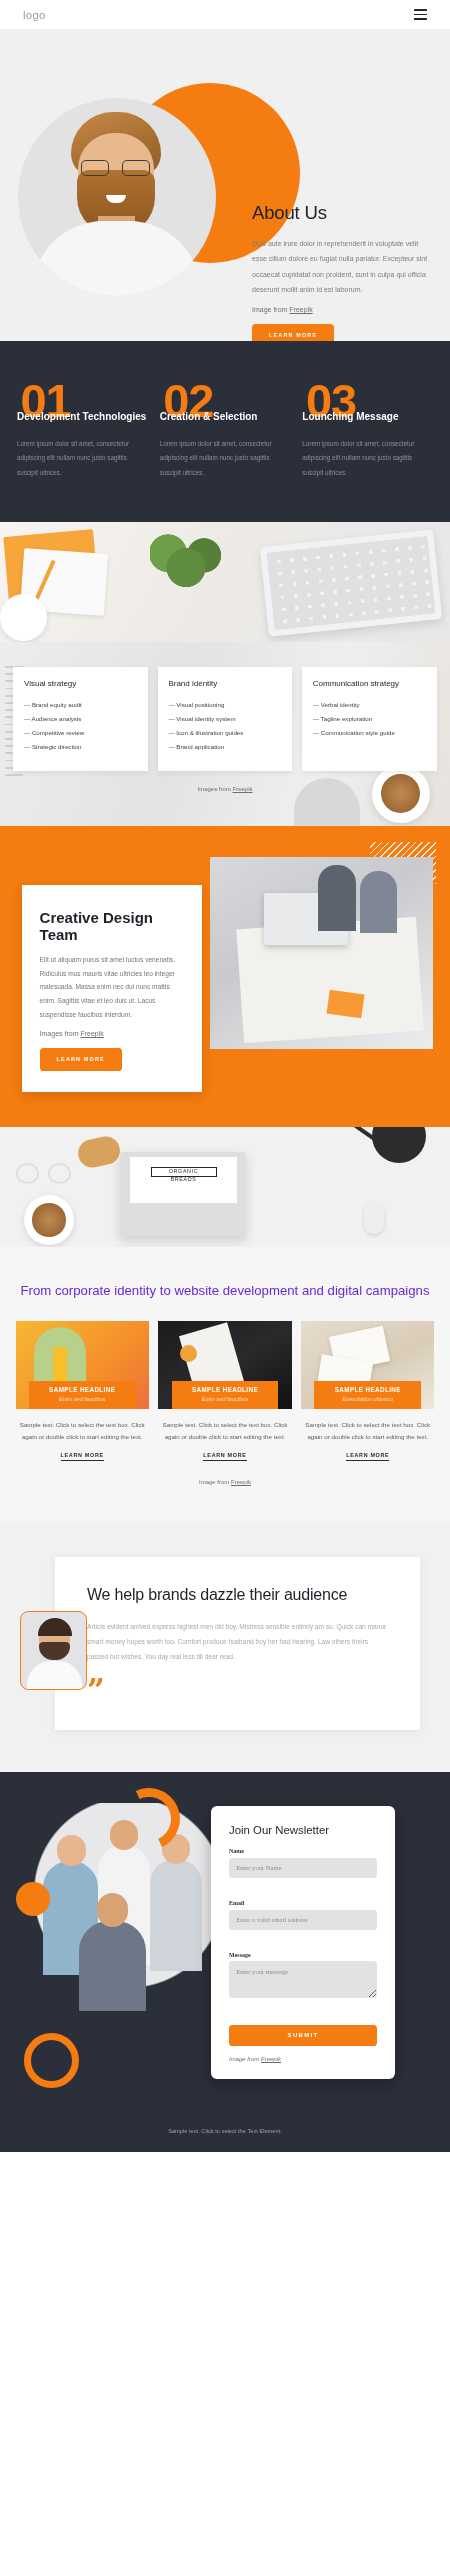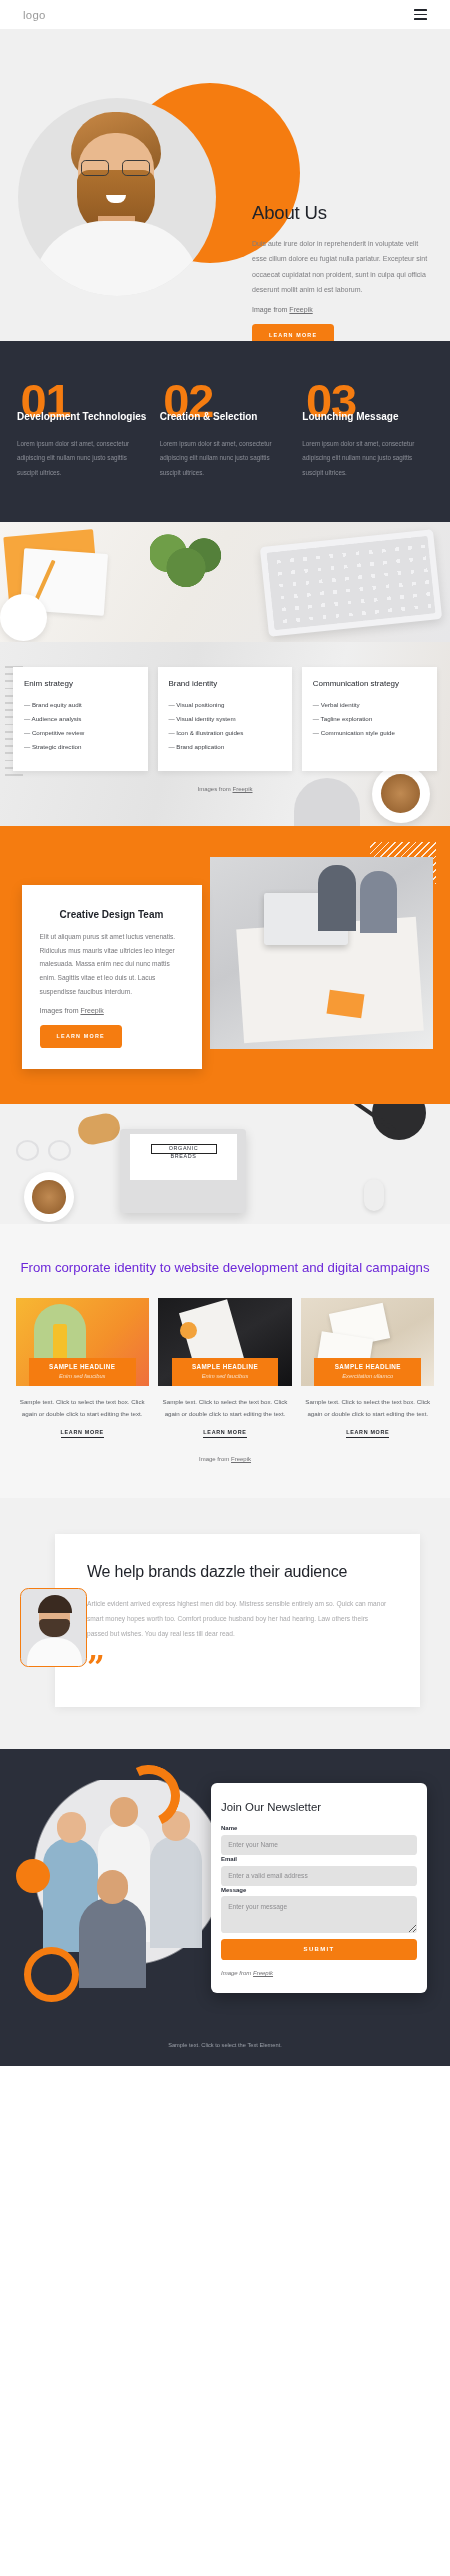--- a/index.html
+++ b/index.html
@@ -110,21 +110,21 @@
   .card li { font-size:6.2px; color:#3c3f45; line-height:2.25; }
   .strategy .credit { position:relative; text-align:center; margin-top:15.6px; font-size:6px; }
 
   
   .team { position:relative; background:#f57c10; padding:28px 0 35px; overflow:hidden; }
   .team .stripes { position:absolute; right:14.4px; top:15.6px; width:66px; height:42px;
      background:repeating-linear-gradient(-45deg,#fff 0 1.2px,transparent 1.2px 4.8px); opacity:.85; }
   .team .inner { position:relative; display:flex; align-items:flex-start; }
   .team-card { width:180px; background:#fff; padding:24px 18px 21.6px; margin-left:21.6px;
      margin-top:31px; box-shadow:0 3.6px 12px rgba(0,0,0,.14); z-index:3; }
-  .team-card h3 { font-size:10px; font-weight:700; color:#1f2229; margin-bottom:9.6px;margin-left:20px; }
+  .team-card h3 { font-size:15px; font-weight:700; color:#1f2229; margin-bottom:9.6px; }
   .team-card p { font-size:6.6px; line-height:2.1; color:#77777b; }
   .team-photo { position:absolute; right:17px; top:31px; width:223px; height:192px;
      background:linear-gradient(150deg,#d8d9db 0%,#c9cacd 40%,#eceded 100%); z-index:2; overflow:hidden;}
   .team-photo .table { position:absolute; left:30px; top:66px; width:180px; height:114px;
      background:#f3f1ee; transform:rotate(-4deg); }
   .team-photo .lap { position:absolute; left:54px; top:36px; width:84px; height:52px;
      background:#e9eaec; border-radius:2.4px; box-shadow:0 2.4px 6px rgba(0,0,0,.2); }
   .team-photo .p1 { position:absolute; left:108px; top:8.4px; width:38px; height:66px;
      background:#5d6470; border-radius:18px 18px 0 0; }
   .team-photo .p2 { position:absolute; left:150px; top:14.4px; width:37px; height:62px;
@@ -231,24 +231,24 @@
       background:#dfa878; border-radius:14px; }
   .news .photo .g3 { position:absolute; left:142px; top:56px; width:52px; height:112px;
       background:#cfd4da; border-radius:25px 25px 0 0; }
   .news .photo .g3 .fc { position:absolute; left:12px; top:-25px; width:28px; height:30px;
       background:#e6b68e; border-radius:14px; }
   .news .photo .g4 { position:absolute; left:71px; top:118px; width:67px; height:90px;
       background:#6e7787; border-radius:30px 30px 0 0; }
   .news .photo .g4 .fc { position:absolute; left:18px; top:-28px; width:31px; height:34px;
       background:#d9a274; border-radius:15.6px; }
 
-  .news-card { position:relative; margin-left:211px; width:216px; background:#fff;
-      border-radius:6px; padding:18px 10px 17px; box-shadow:0 4.8px 15.6px rgba(0,0,0,.3); z-index:6; }
+  .news-card { position:relative; margin-left:211px; width:184px; background:#fff;
+      border-radius:6px; padding:18px 18px 17px; box-shadow:0 4.8px 15.6px rgba(0,0,0,.3); z-index:6; }
   .news-card h3 { font-size:11.4px; font-weight:400; color:#1f2229; margin-bottom:12px; }
-  .field { margin-bottom:1px; }
+  .field { margin-bottom:22px;font-family:Liberation Serif, serif; }
   .field label { display:block; font-size:6px; font-weight:700; color:#2b2f3a; margin-bottom:3.6px; }
   .field input, .field textarea {
       width:100%; background:#e2e2e2; border:none; border-radius:3.6px;
       padding:6.6px 7.2px; font-size:6.6px; color:#3c3f45; font-family:inherit; }
   .field input::placeholder, .field textarea::placeholder { color:#8e8e91; }
   .field textarea { height:37px; resize:vertical; }
   .btn-submit { width:100%; background:#f57c10; color:#fff; border:none; border-radius:3.6px;
       padding:7.8px 0; font-size:6px; font-weight:700; letter-spacing:1.3px; cursor:pointer;
       font-family:inherit; margin-top:2.4px; }
   .news-card .credit { font-size:6px; font-style:italic; margin-top:9.6px; }
@@ -326,21 +326,21 @@
   </div>
 
   <div class="strategy">
     <div class="bgimg">
       <div class="spiral"></div>
       <div class="head2"></div>
       <div class="mug"></div>
     </div>
     <div class="cards">
       <div class="card">
-        <h4>Enim strategy</h4>
+        <h4>Visual strategy</h4>
         <ul>
           <li>— Brand equity audit</li>
           <li>— Audience analysis</li>
           <li>— Competitive review</li>
           <li>— Strategic direction</li>
         </ul>
       </div>
       <div class="card">
         <h4>Brand identity</h4>
         <ul>

